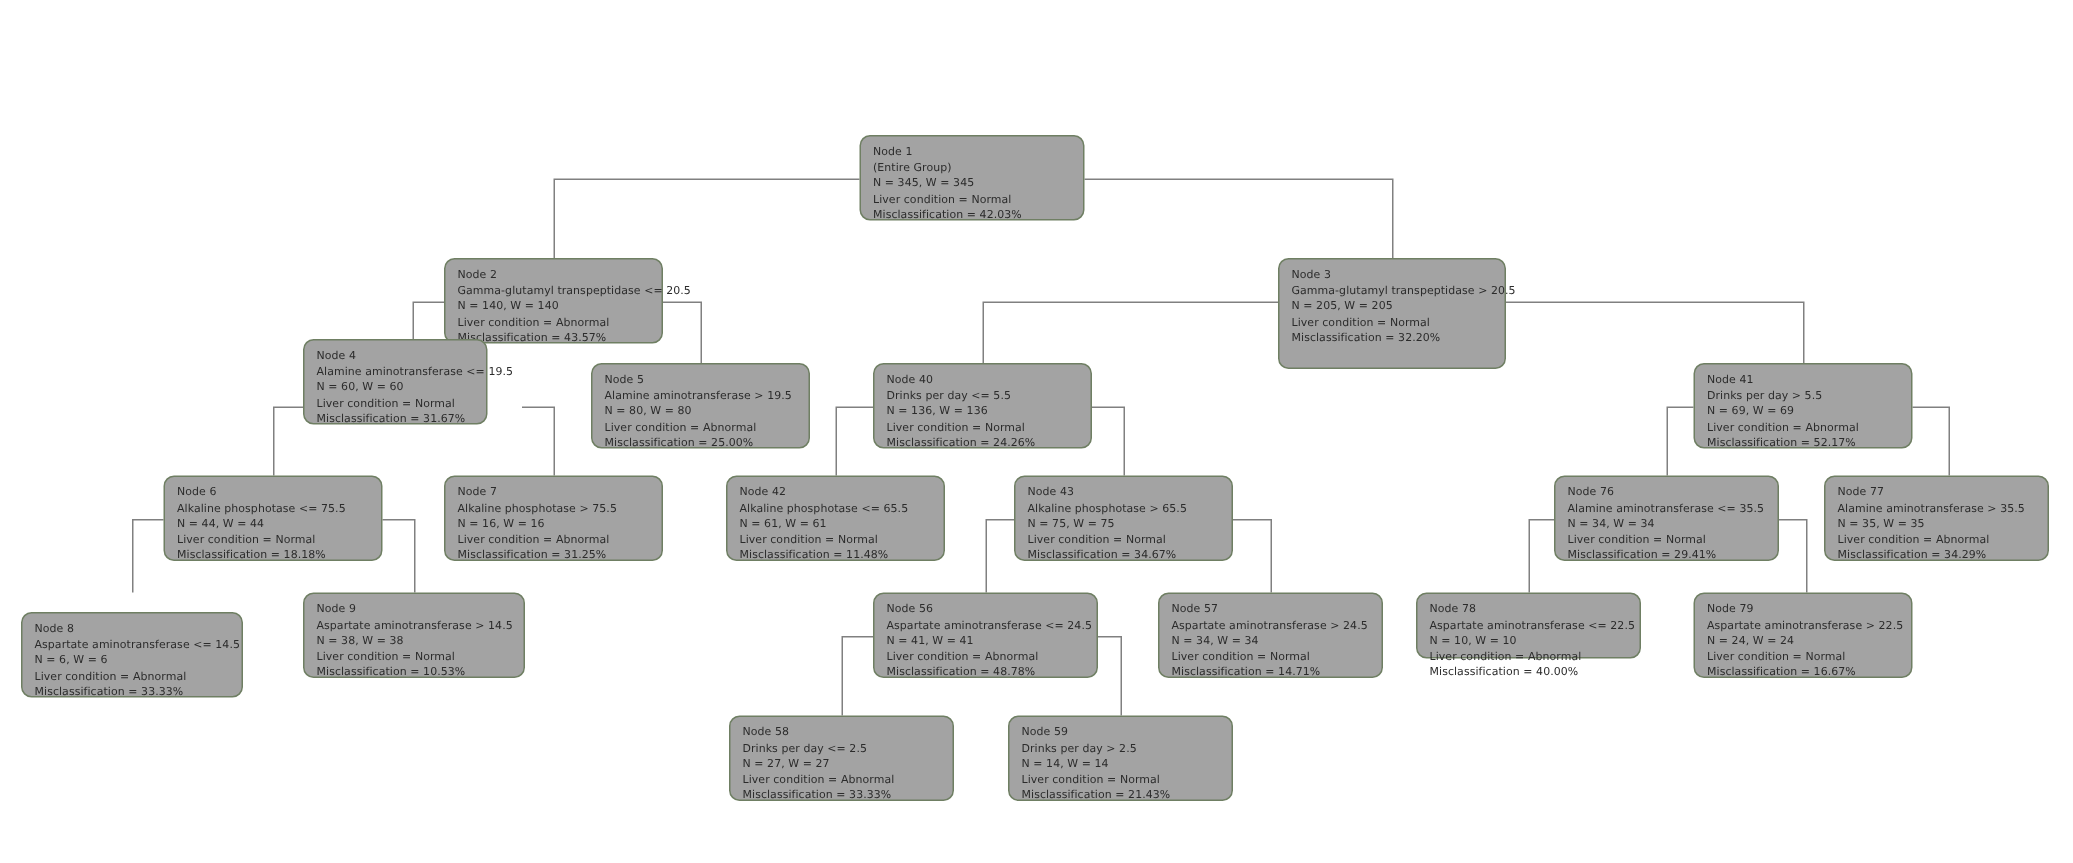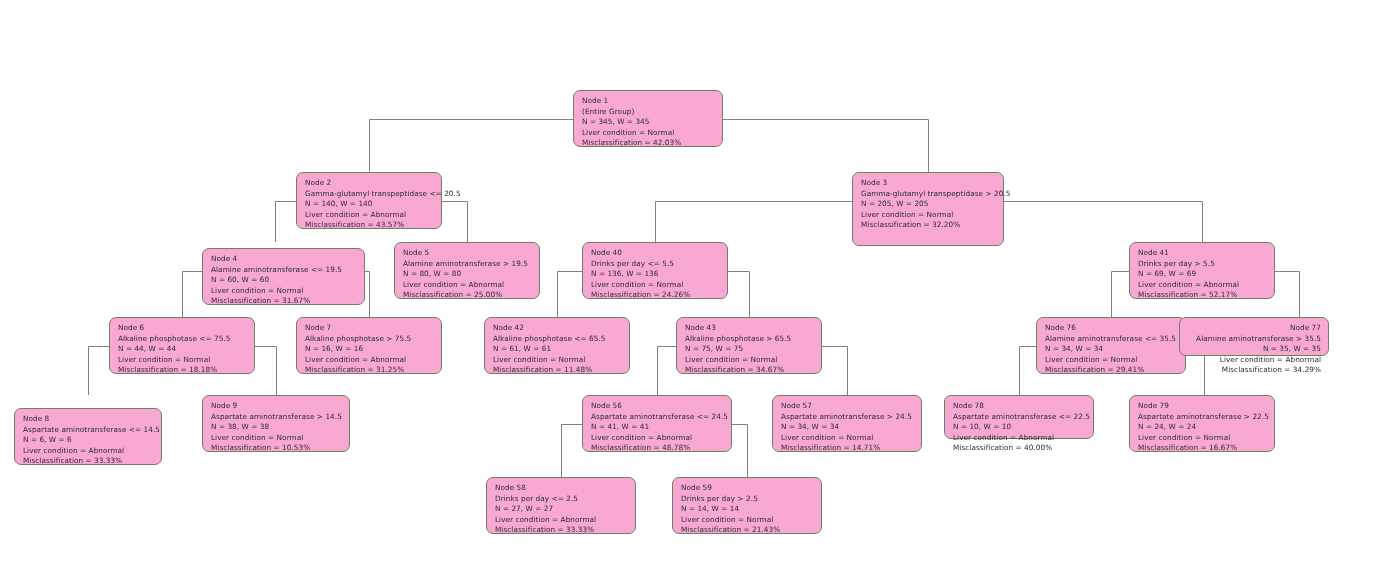--- a/index.html
+++ b/index.html
@@ -23,21 +23,21 @@
   #edges {
     position: absolute;
     left: 0; top: 0;
     width: 1382px;
     height: 575px;
     pointer-events: none;
   }
   .node {
     position: absolute;
     box-sizing: border-box;
-    background: #f9a8d4;
+    background: #a3a3a3;
     border: 1px solid #6f7f63;
     border-radius: 7px;
     padding: 5px 7px 5px 8px;
     font-size: 7.3px;
     line-height: 10.6px;
     color: #2b2b2b;
     white-space: nowrap;
     letter-spacing: 0.05px;
   }
   .node .ln {
@@ -86,21 +86,21 @@
         <span class="ln">Liver condition = Abnormal</span>
         <span class="ln">Misclassification = 43.57%</span>
       </div>
       <div class="node" id="node3" style="left: 852px; top: 172px; width: 152px; height: 74px;">
         <span class="ln">Node 3</span>
         <span class="ln">Gamma-glutamyl transpeptidase &gt; 20.5</span>
         <span class="ln">N = 205,  W = 205</span>
         <span class="ln">Liver condition = Normal</span>
         <span class="ln">Misclassification = 32.20%</span>
       </div>
-      <div class="node" id="node4" style="left: 202px; top: 248px; width: 163px; height: 57px;">
+      <div class="node" id="node4" style="left: 202px; top: 226px; width: 123px; height: 57px;">
         <span class="ln">Node 4</span>
         <span class="ln">Alamine aminotransferase &lt;= 19.5</span>
         <span class="ln">N = 60,  W = 60</span>
         <span class="ln">Liver condition = Normal</span>
         <span class="ln">Misclassification = 31.67%</span>
       </div>
       <div class="node" id="node5" style="left: 394px; top: 242px; width: 146px; height: 57px;">
         <span class="ln">Node 5</span>
         <span class="ln">Alamine aminotransferase &gt; 19.5</span>
         <span class="ln">N = 80,  W = 80</span>
@@ -149,21 +149,21 @@
         <span class="ln">Liver condition = Normal</span>
         <span class="ln">Misclassification = 34.67%</span>
       </div>
       <div class="node" id="node76" style="left: 1036px; top: 317px; width: 150px; height: 57px;">
         <span class="ln">Node 76</span>
         <span class="ln">Alamine aminotransferase &lt;= 35.5</span>
         <span class="ln">N = 34,  W = 34</span>
         <span class="ln">Liver condition = Normal</span>
         <span class="ln">Misclassification = 29.41%</span>
       </div>
-      <div class="node" id="node77" style="left: 1179px; top: 317px; width: 150px; height: 39px; text-align: right;">
+      <div class="node" id="node77" style="left: 1216px; top: 317px; width: 150px; height: 57px;">
         <span class="ln">Node 77</span>
         <span class="ln">Alamine aminotransferase &gt; 35.5</span>
         <span class="ln">N = 35,  W = 35</span>
         <span class="ln">Liver condition = Abnormal</span>
         <span class="ln">Misclassification = 34.29%</span>
       </div>
       <div class="node" id="node8" style="left: 14px; top: 408px; width: 148px; height: 57px;">
         <span class="ln">Node 8</span>
         <span class="ln">Aspartate aminotransferase &lt;= 14.5</span>
         <span class="ln">N = 6,  W = 6</span>

